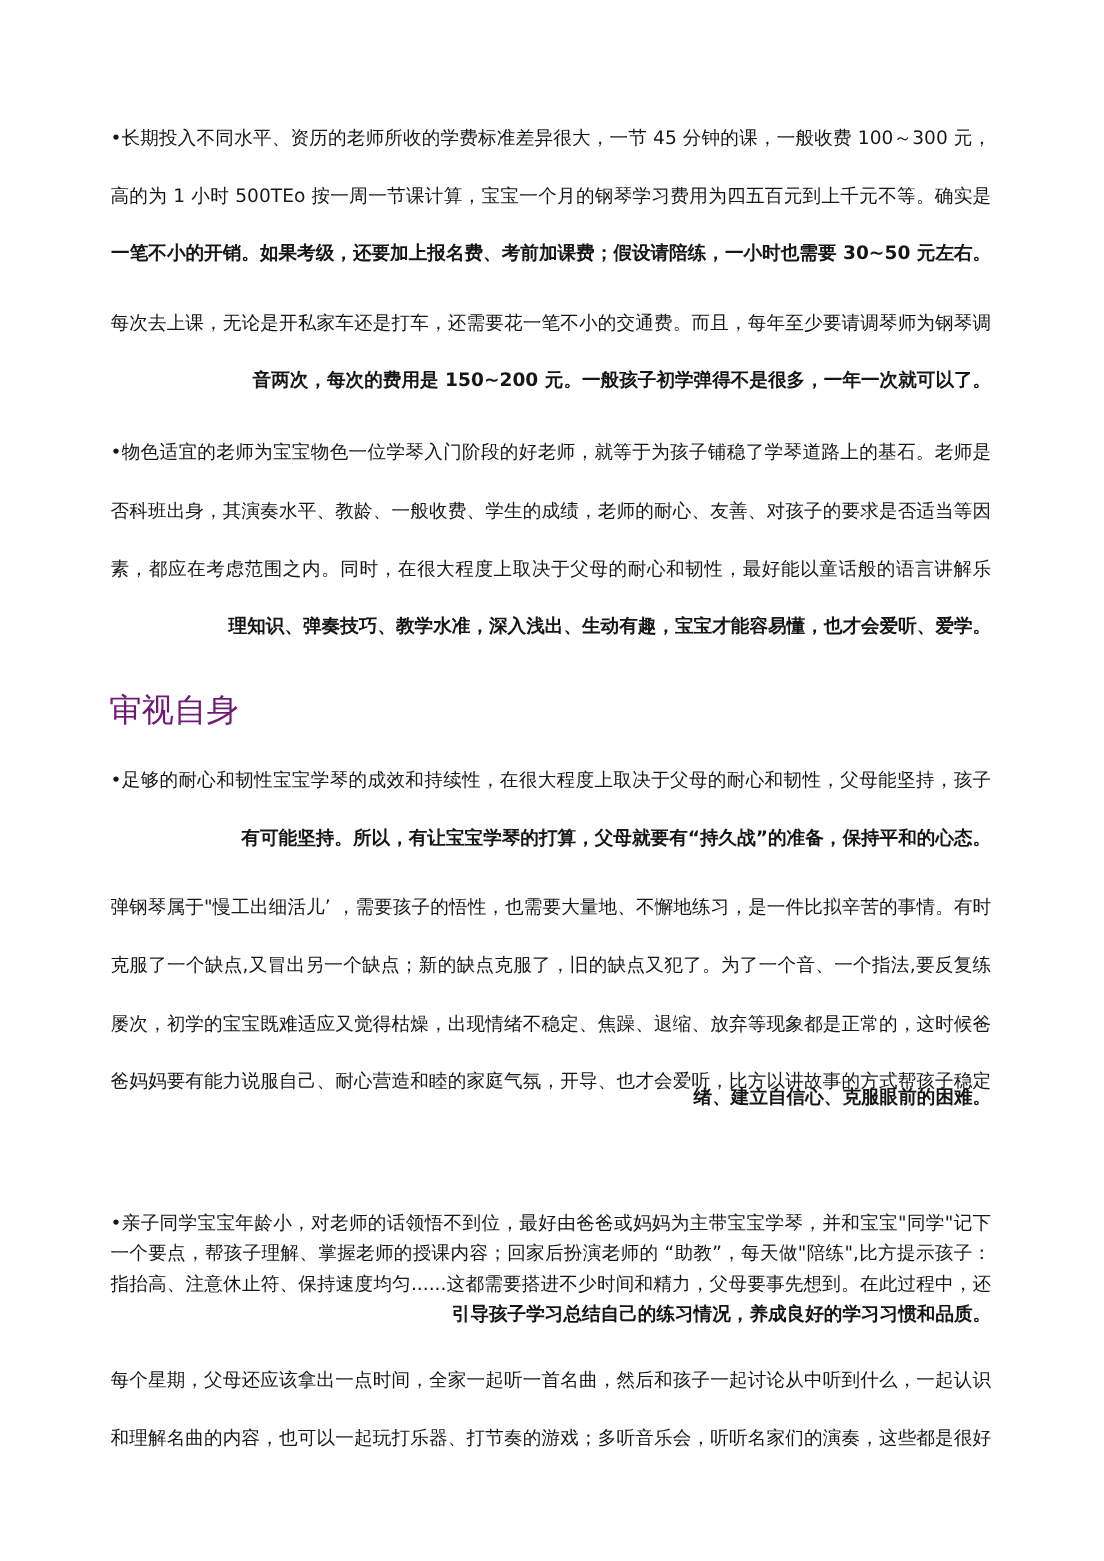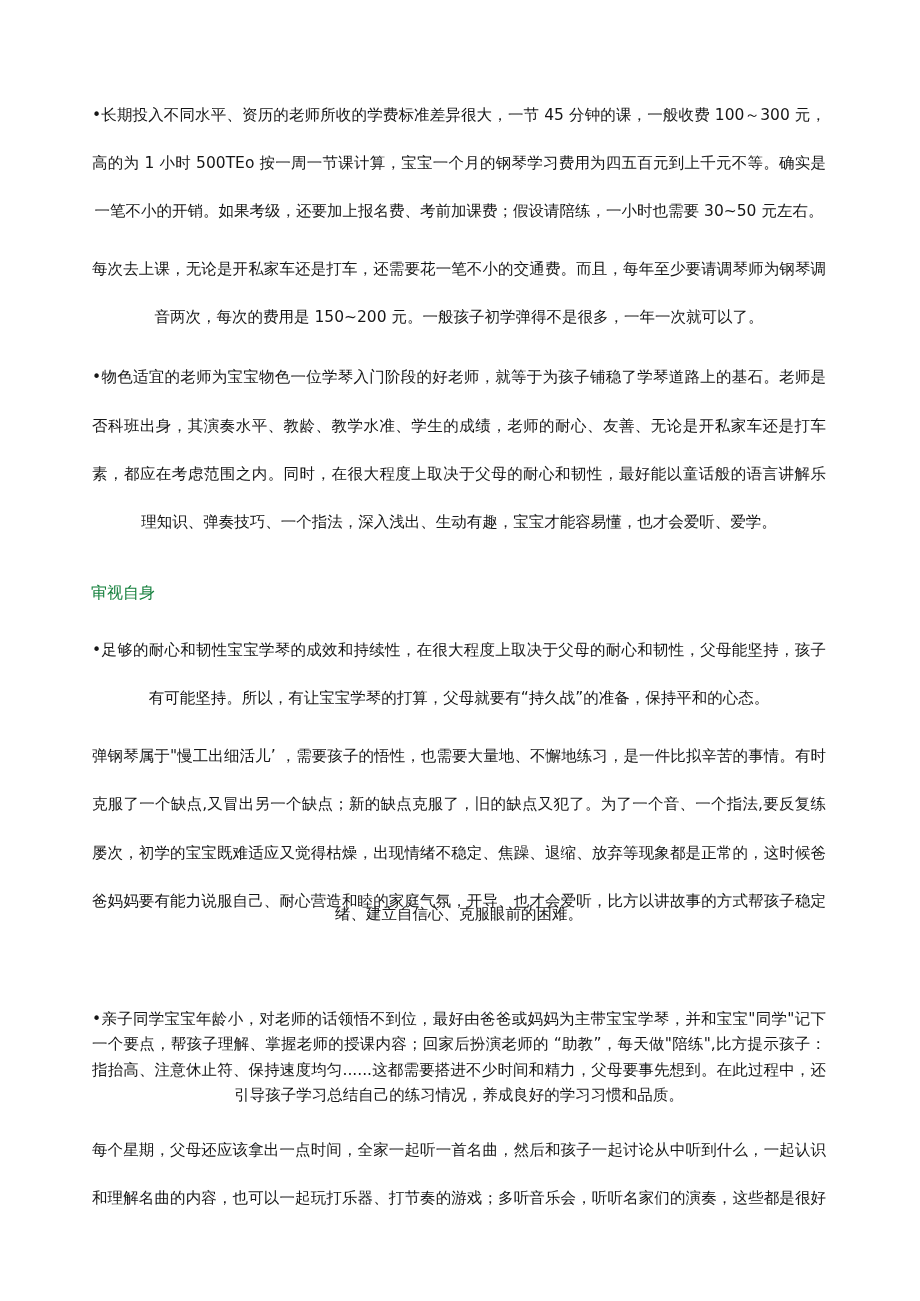--- a/index.html
+++ b/index.html
@@ -31,31 +31,32 @@
       white-space: nowrap;
       overflow: visible;
     }
     .line.full {
       text-align: justify;
       text-align-last: justify;
       white-space: normal;
       overflow: hidden;
     }
     .line.last {
-      text-align: center;
+      text-align: right;
+      font-weight: bold;
     }
     .heading {
       position: absolute;
       left: 91px;
       top: 578px;
       height: 30px;
       line-height: 30px;
-      font-size: 16px;
+      font-size: 27px;
       font-weight: normal;
-      color: #15803d;
+      color: #701a75;
       margin: 0;
       white-space: nowrap;
     }
   </style>
 </head>
 <body>
 
 <div class="page">
 
   <div>
@@ -64,23 +65,23 @@
     <div class="line last" style="top:201px">一笔不小的开销。如果考级，还要加上报名费、考前加课费；假设请陪练，一小时也需要 30~50 元左右。</div>
   </div>
 
   <div>
     <div class="line full" style="top:259px">每次去上课，无论是开私家车还是打车，还需要花一笔不小的交通费。而且，每年至少要请调琴师为钢琴调</div>
     <div class="line last" style="top:307px">音两次，每次的费用是 150~200 元。一般孩子初学弹得不是很多，一年一次就可以了。</div>
   </div>
 
   <div>
     <div class="line full" style="top:367px">•物色适宜的老师为宝宝物色一位学琴入门阶段的好老师，就等于为孩子铺稳了学琴道路上的基石。老师是</div>
-    <div class="line full" style="top:416px">否科班出身，其演奏水平、教龄、教学水准、学生的成绩，老师的耐心、友善、无论是开私家车还是打车</div>
+    <div class="line full" style="top:416px">否科班出身，其演奏水平、教龄、一般收费、学生的成绩，老师的耐心、友善、对孩子的要求是否适当等因</div>
     <div class="line full" style="top:464px">素，都应在考虑范围之内。同时，在很大程度上取决于父母的耐心和韧性，最好能以童话般的语言讲解乐</div>
-    <div class="line last" style="top:512px">理知识、弹奏技巧、一个指法，深入浅出、生动有趣，宝宝才能容易懂，也才会爱听、爱学。</div>
+    <div class="line last" style="top:512px">理知识、弹奏技巧、教学水准，深入浅出、生动有趣，宝宝才能容易懂，也才会爱听、爱学。</div>
   </div>
 
   <h2 class="heading">审视自身</h2>
 
   <div>
     <div class="line full" style="top:640px">•足够的耐心和韧性宝宝学琴的成效和持续性，在很大程度上取决于父母的耐心和韧性，父母能坚持，孩子才</div>
     <div class="line last" style="top:688px">有可能坚持。所以，有让宝宝学琴的打算，父母就要有“持久战”的准备，保持平和的心态。</div>
   </div>
 
   <div>

